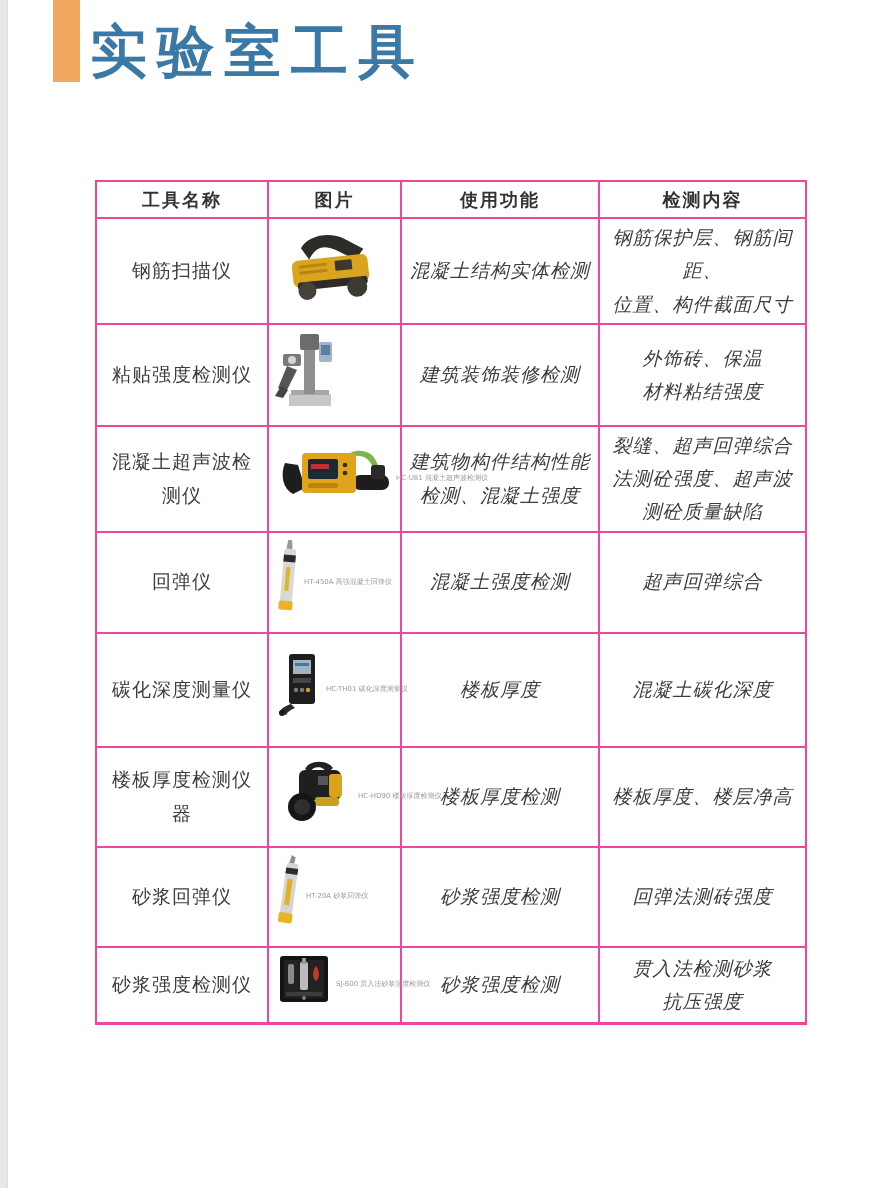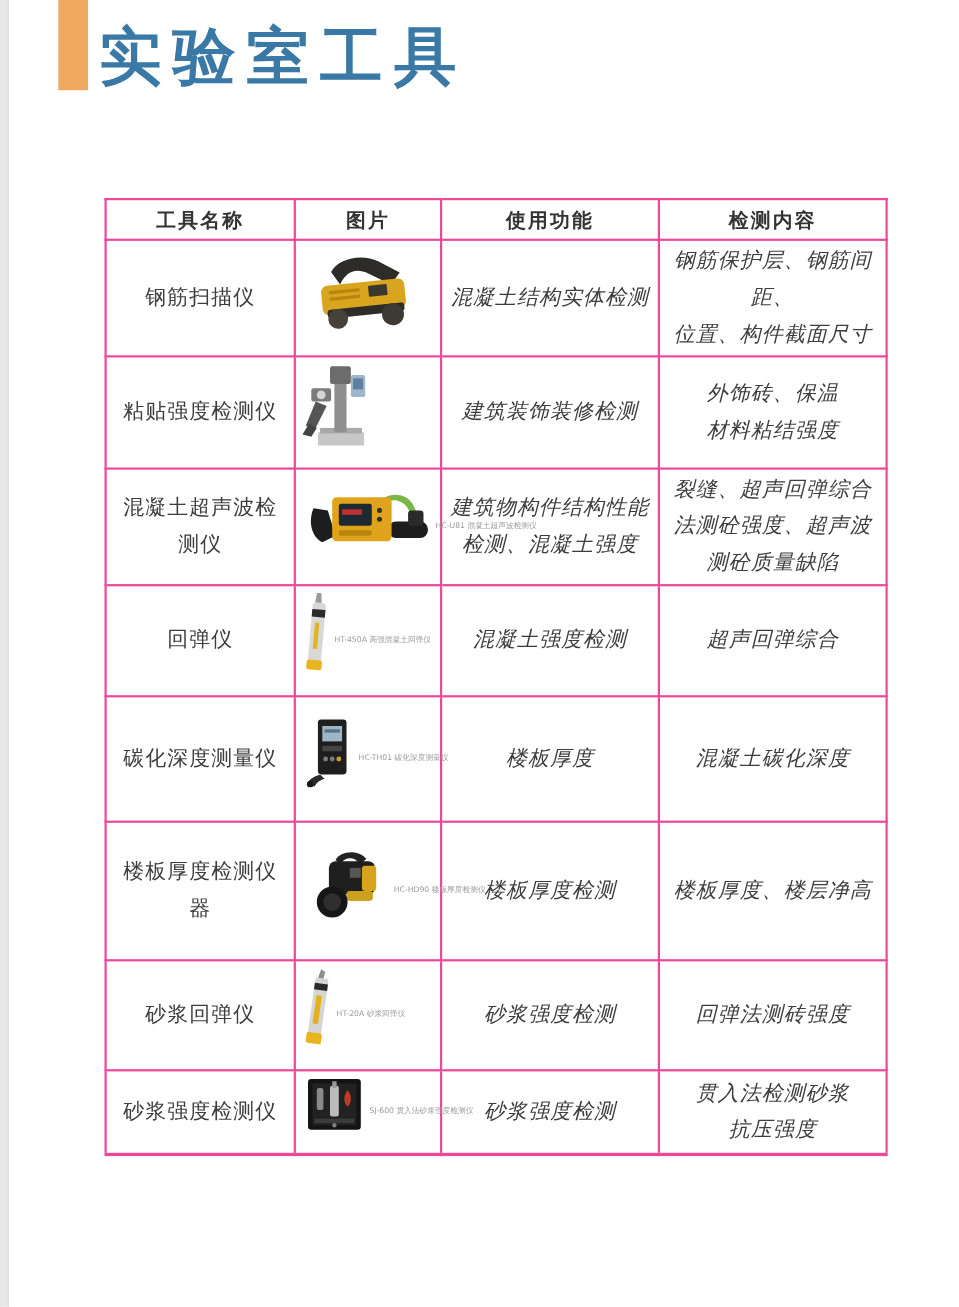--- a/index.html
+++ b/index.html
@@ -186,21 +186,21 @@
             <circle cx="7" cy="61" r="3" fill="#1a1a1a"></circle>
           </svg>
         </span>
         <span class="img-caption">HC-TH01 碳化深度测量仪</span>
       </div>
     </td>
     <td class="multiline">楼板厚度</td>
     <td class="multiline">混凝土碳化深度</td>
   </tr>
 
-  <tr style="height:126px">
+  <tr style="height:100px">
     <td>楼板厚度检测仪器</td>
     <td>
       <div class="img-wrap">
         <span>
           <svg width="80" height="64" viewBox="0 0 80 64">
             <path d="M30 10 C34 1 52 0 58 9 L52 14 C48 6 38 7 35 13 Z" fill="#222222"></path>
             <rect x="24" y="11" width="42" height="30" rx="6" fill="#1f1f1f"></rect>
             <rect x="54" y="15" width="13" height="23" rx="3" fill="#d8a31d"></rect>
             <rect x="43" y="17" width="10" height="9" fill="#565656"></rect>
             <rect x="40" y="38" width="24" height="9" rx="3" fill="#caa01e"></rect>

